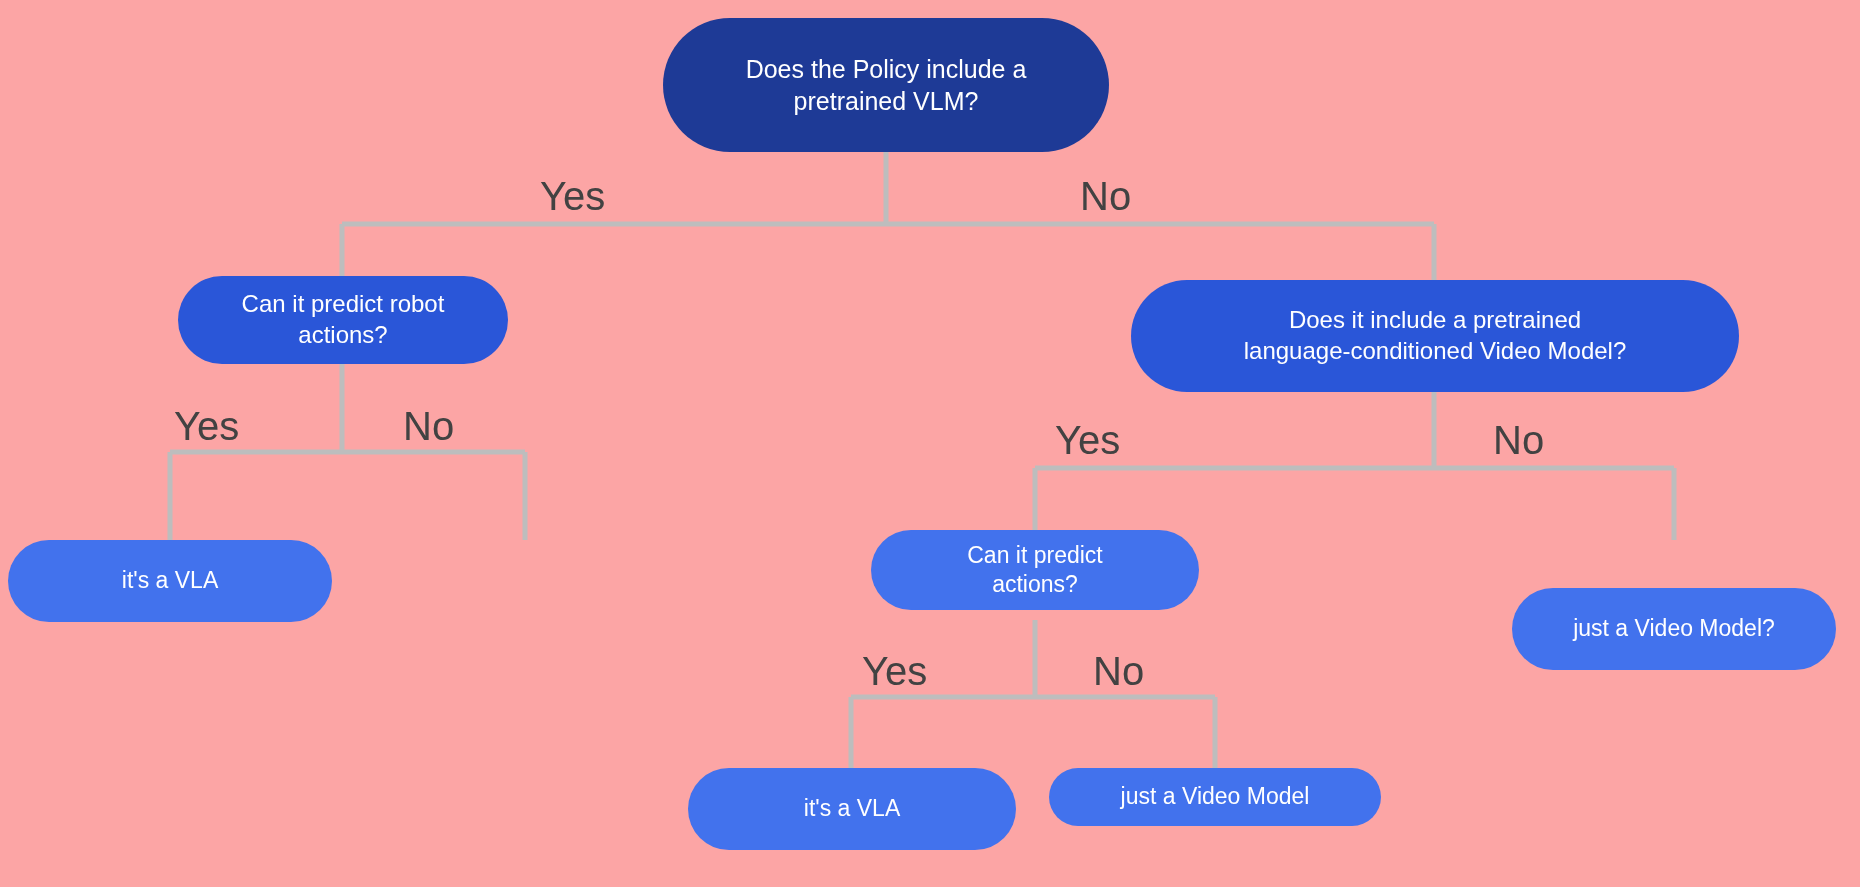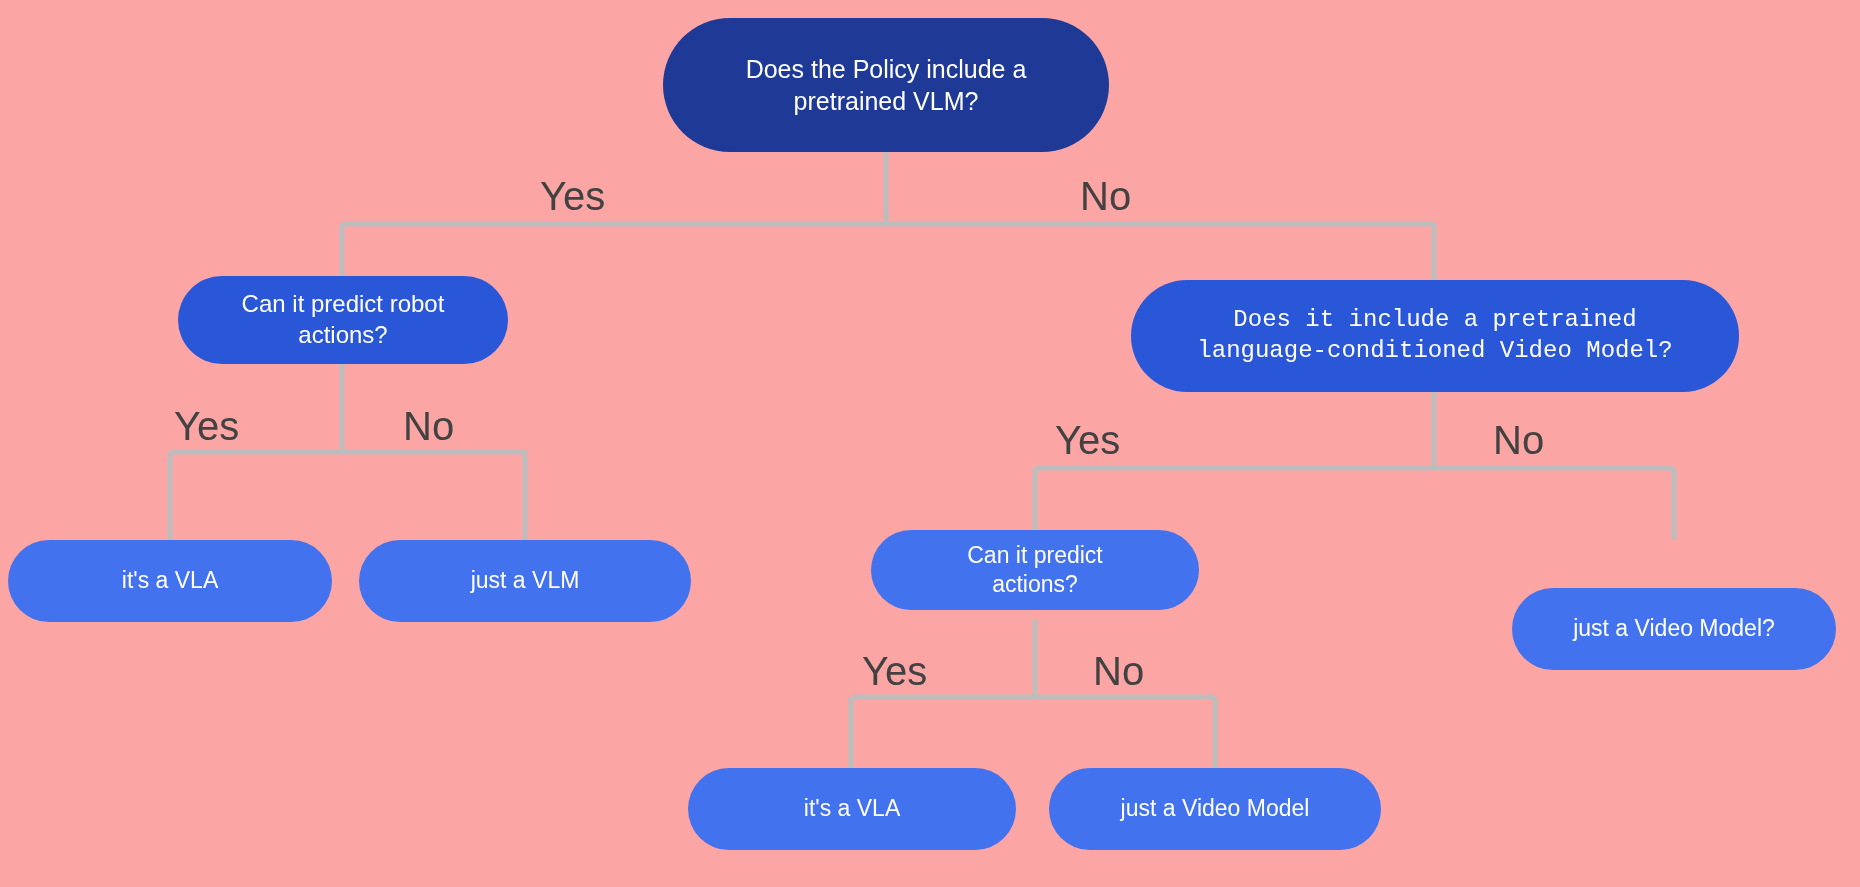--- a/index.html
+++ b/index.html
@@ -90,35 +90,34 @@
       <path d="M 1215 697 L 1215 768"></path>
     </g>
   </svg>
 
   <div class="node node-root" style="left:663px; top:18px; width:446px; height:134px;">Does the Policy include a
 pretrained VLM?</div>
 
   <div class="node node-branch" style="left:178px; top:276px; width:330px; height:88px;">Can it predict robot
 actions?</div>
 
-  <div class="node node-branch" style="left:1131px; top:280px; width:608px; height:112px;font-family:Liberation Mono, monospace;">Does it include a pretrained
+  <div class="node node-branch" style="left:1131px; top:280px; width:608px; height:112px;">Does it include a pretrained
 language-conditioned Video Model?</div>
 
   <div class="node node-leaf" style="left:8px; top:540px; width:324px; height:82px;">it's a VLA</div>
 
-  <div class="node node-leaf" style="left:359px; top:540px; width:332px; height:82px;">just a VLM</div>
 
   <div class="node node-leaf" style="left:871px; top:530px; width:328px; height:80px;">Can it predict
 actions?</div>
 
   <div class="node node-leaf" style="left:1512px; top:540px; width:324px; height:82px;margin-top:48px;">just a Video Model?</div>
 
   <div class="node node-leaf" style="left:688px; top:768px; width:328px; height:82px;">it's a VLA</div>
 
-  <div class="node node-leaf" style="left:1049px; top:768px; width:332px; height:82px;">just a Video Model</div>
+  <div class="node node-leaf" style="left:1049px; top:768px; width:332px; height:58px;">just a Video Model</div>
 
   <div class="edge-label" style="left:540px; top:170px;">Yes</div>
 
   <div class="edge-label" style="left:1080px; top:170px;">No</div>
 
   <div class="edge-label" style="left:174px; top:400px;">Yes</div>
 
   <div class="edge-label" style="left:403px; top:400px;">No</div>
 
   <div class="edge-label" style="left:1055px; top:414px;">Yes</div>

